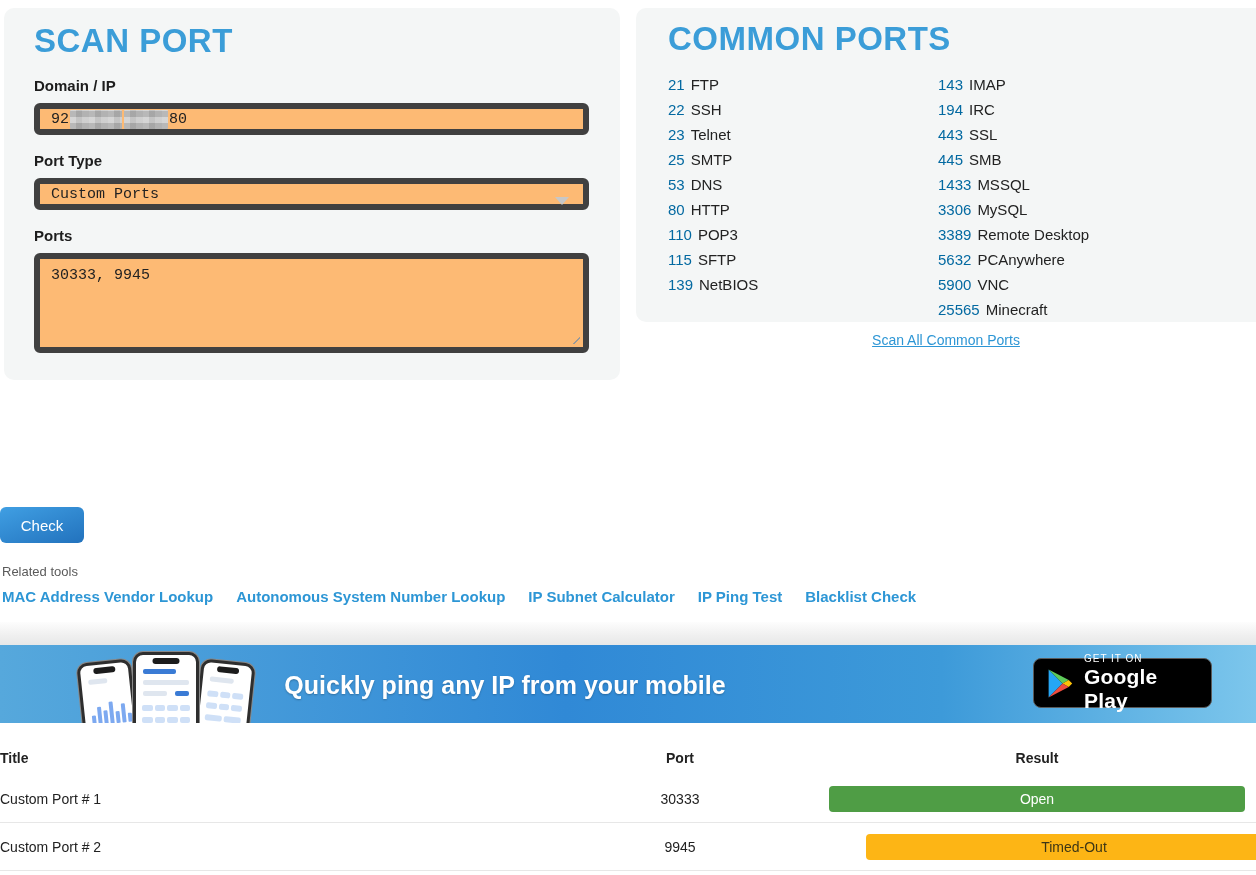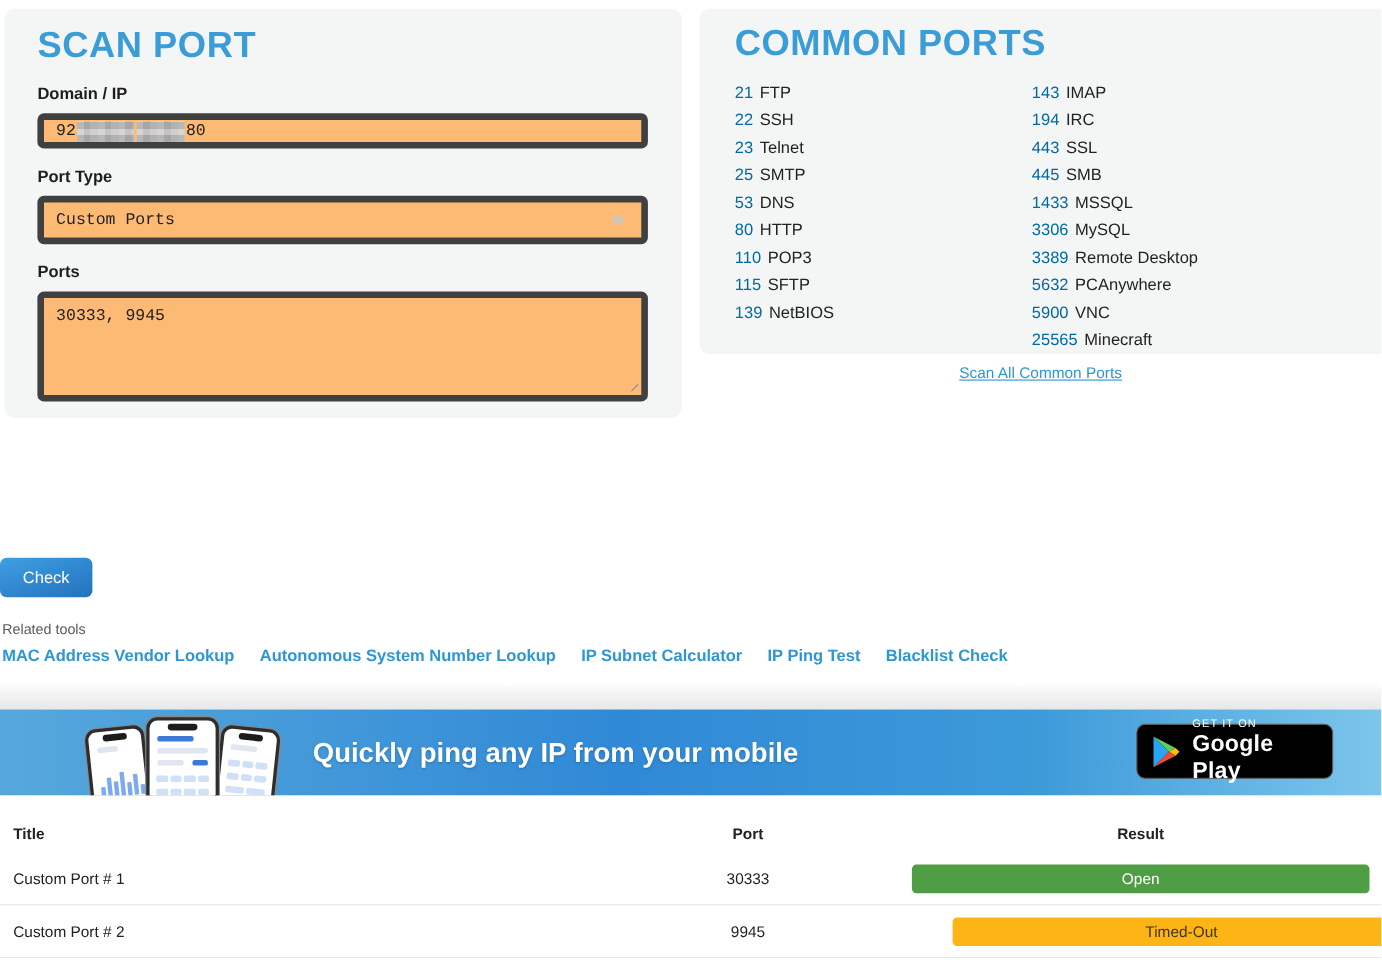--- a/index.html
+++ b/index.html
@@ -24,21 +24,21 @@
   }
   #domain-input { height:32px; }
   .pixel-block {
     display:inline-block; height:19px; border-radius:1px; margin:0 1px;
     background-image:
       repeating-linear-gradient(0deg, rgba(150,150,150,.45) 0 6px, rgba(215,215,215,.45) 6px 12px),
       repeating-linear-gradient(90deg, #d4d4d4 0 6px, #b4b4b4 6px 12px, #c9c9c9 12px 19px);
   }
   .pixel-a { width:52px; } .pixel-b { width:44px; }
 
-  #port-type-select { height:44px; position:relative; cursor:pointer; }
+  #port-type-select { height:32px; position:relative; cursor:pointer; }
   .select-arrow {
     position:absolute; right:14px; top:13px; width:0; height:0;
     border-left:7px solid transparent; border-right:7px solid transparent;
     border-top:8px solid #c7c7c7;
   }
 
   #ports-textarea {
     width:555px; height:100px; align-items:flex-start; padding:8px 11px; position:relative;
   }
   .resize-handle {
@@ -104,21 +104,21 @@
   #gp-badge svg { width:30px; height:33px; }
   .gp-text { margin-left:10px; color:#fff; }
   .gp-top { font-size:10px; letter-spacing:1px; }
   .gp-bottom { font-size:21px; font-weight:bold; letter-spacing:0.2px; margin-top:1px; }
 
   
   #results { position:absolute; left:0; top:741px; width:1256px; }
   .t-row { display:flex; align-items:center; }
   .t-head { height:34px; font-weight:bold; font-size:14px; }
   .t-body { height:48px; font-size:14px; border-bottom:1px solid #e7e7e7; }
-  .c-title { flex:0 0 560px; padding-left:12px; }
+  .c-title { flex:0 0 560px; }
   .c-port { flex:0 0 240px; text-align:center; }
   .c-result { flex:1; margin-left:29px; margin-right:11px; text-align:center; }
   .badge {
     display:block; width:100%; height:26px; line-height:26px; border-radius:4px;
     font-size:14px; text-align:center; cursor:default;
   }
   .badge.open { background:#4f9d45; color:#fff; }
   .badge.timeout { background:#fdb515; color:#3d3616;margin-left:37px; }
 </style>
 </head>

